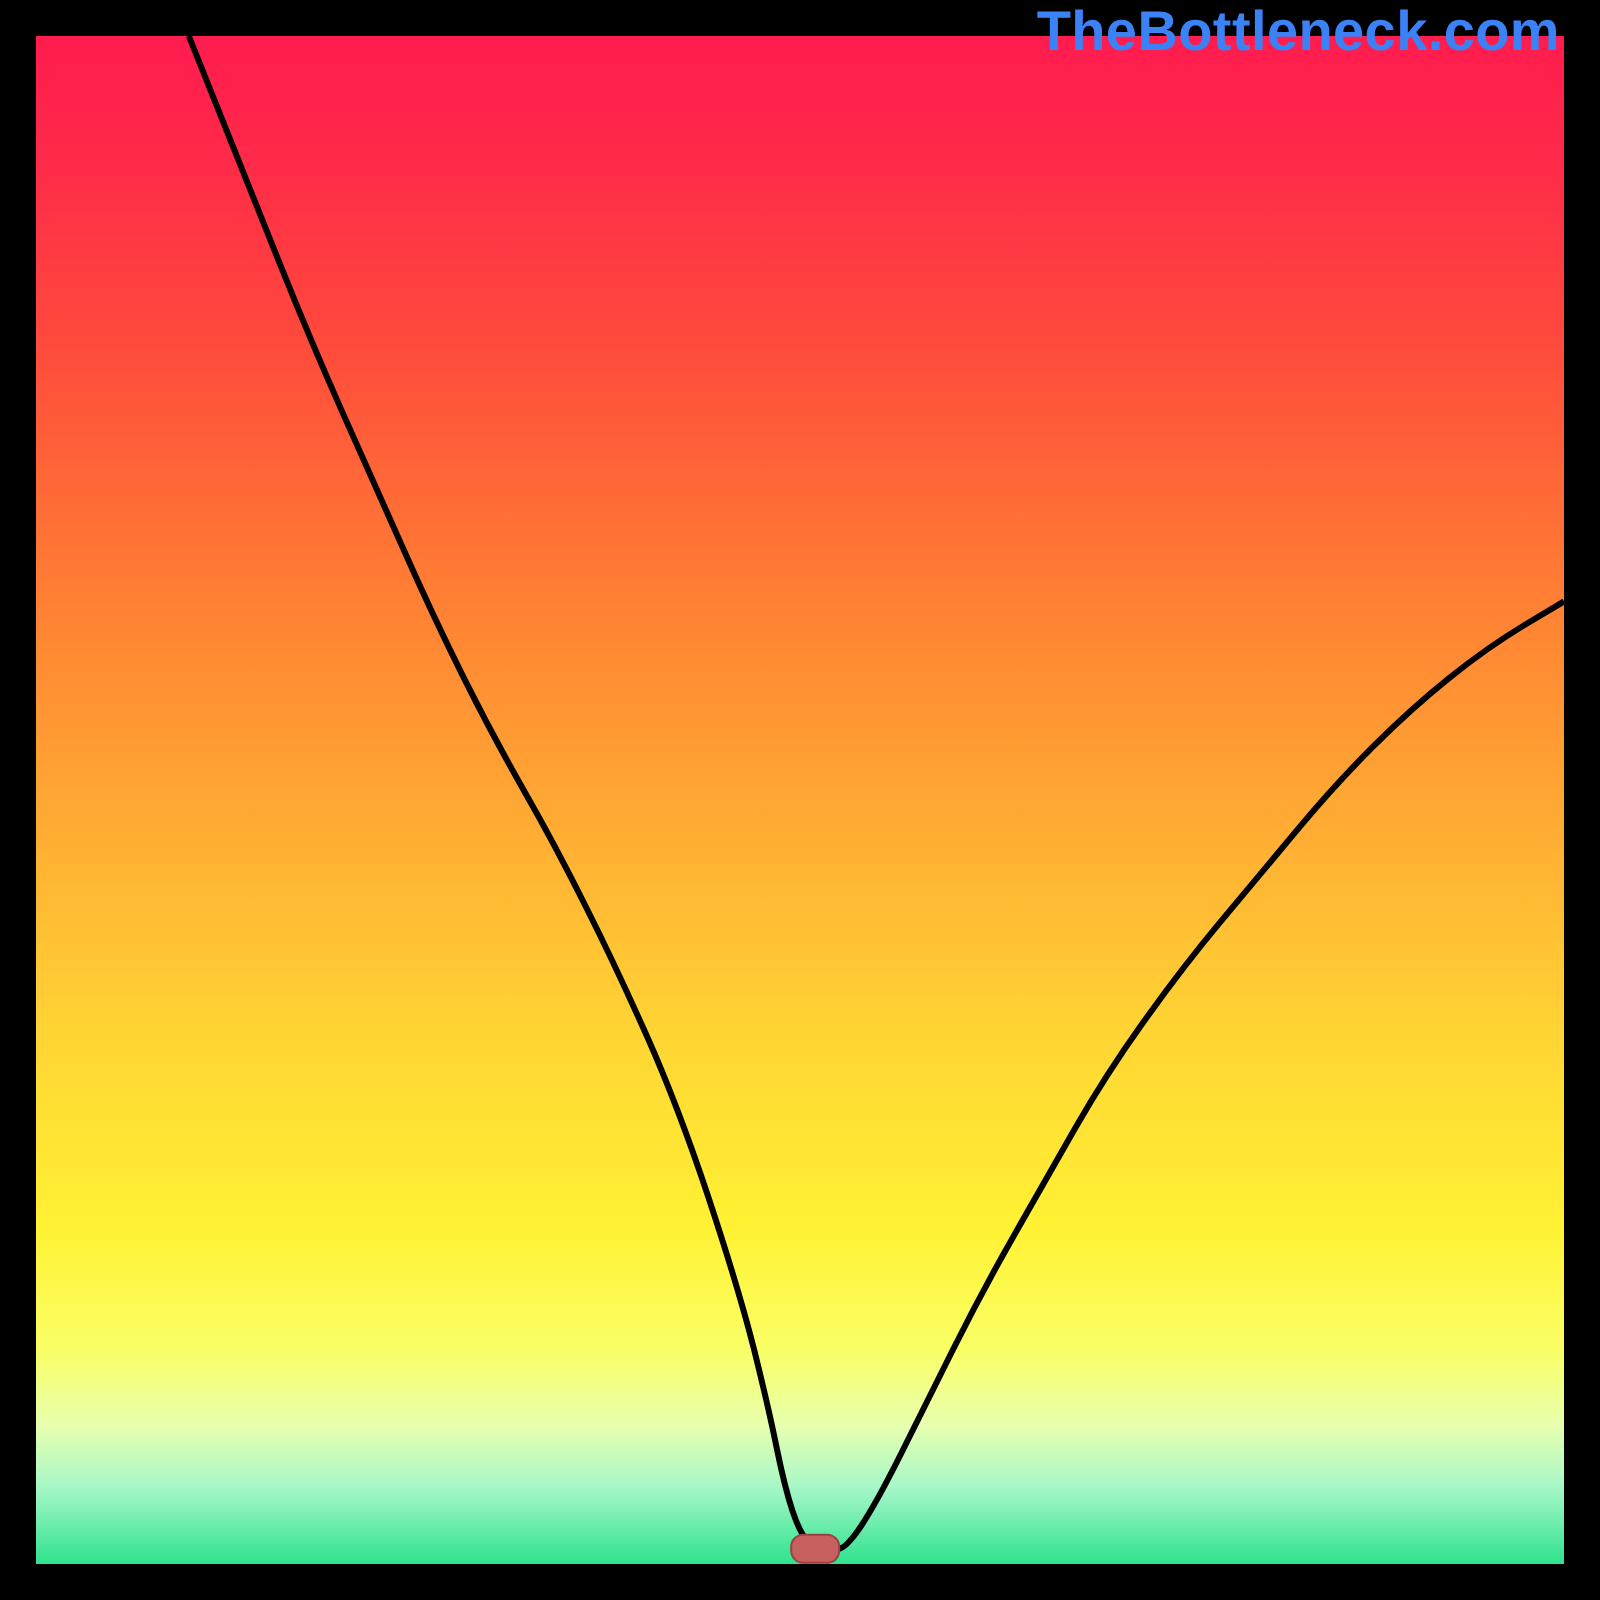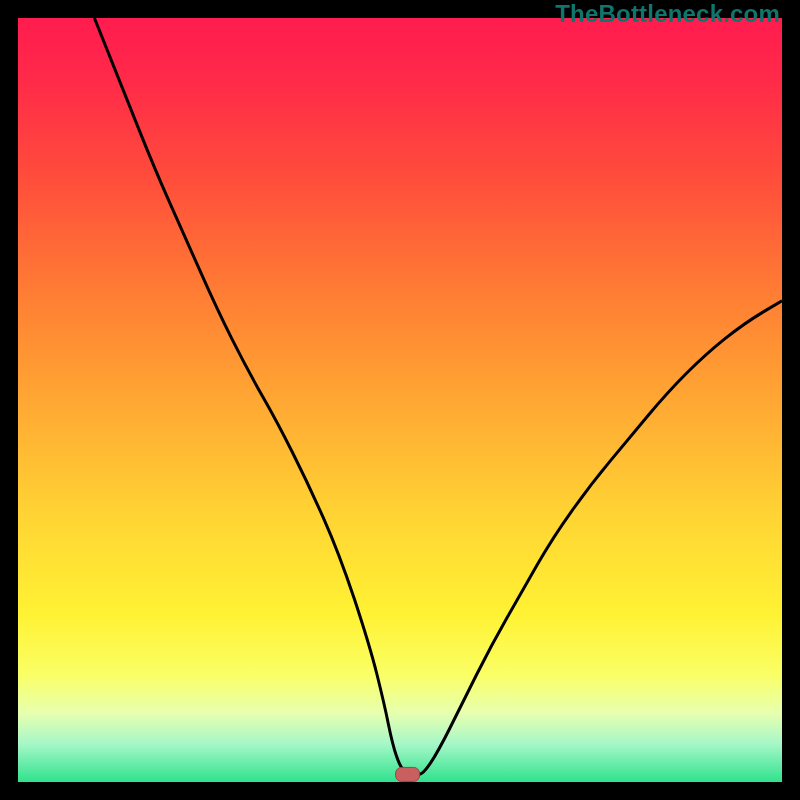--- a/index.html
+++ b/index.html
@@ -22,23 +22,23 @@
     top: 18px;
     width: 764px;
     height: 764px;
     overflow: hidden;
   }
   .watermark {
     position: absolute;
     top: 0px;
     right: 20px;
     font-family: Arial, Helvetica, sans-serif;
-    font-size: 24px;
+    font-size: 28px;
     font-weight: 600;
-    color: #0f766e;
+    color: #3b82f6;
     letter-spacing: 0.2px;
   }
   svg {
     display: block;
   }
 </style>
 </head>
 <body>
 
 <div class="frame">

